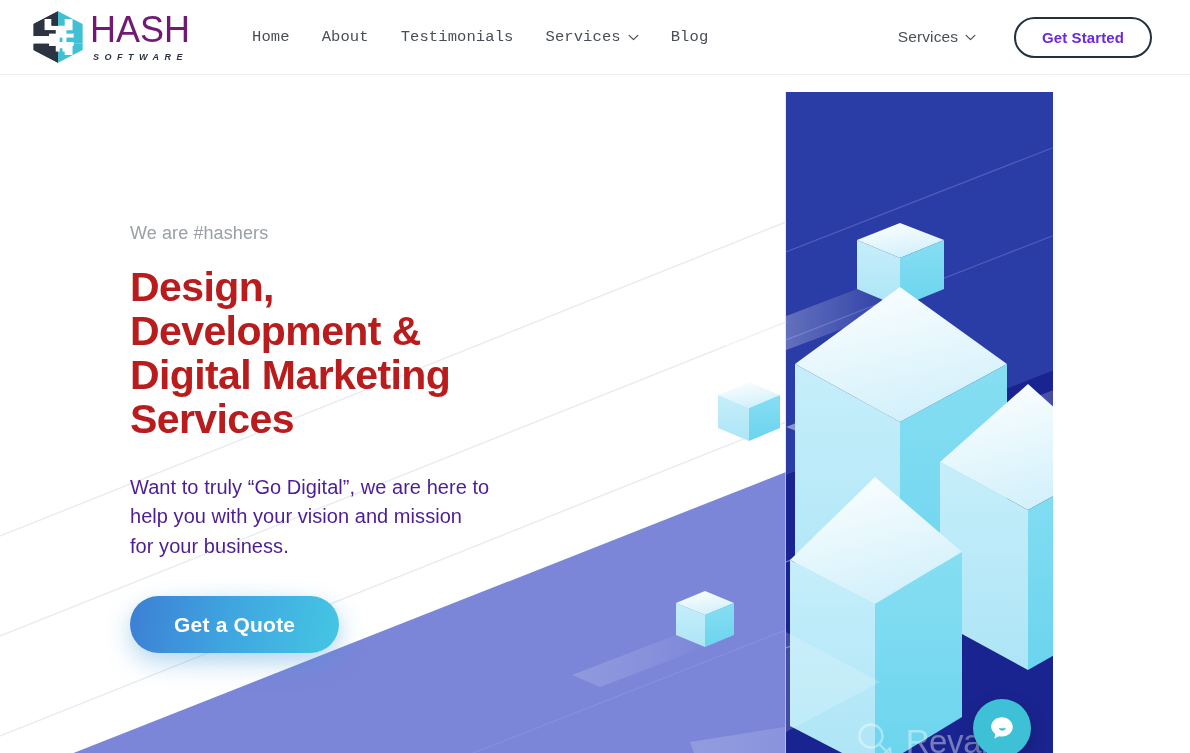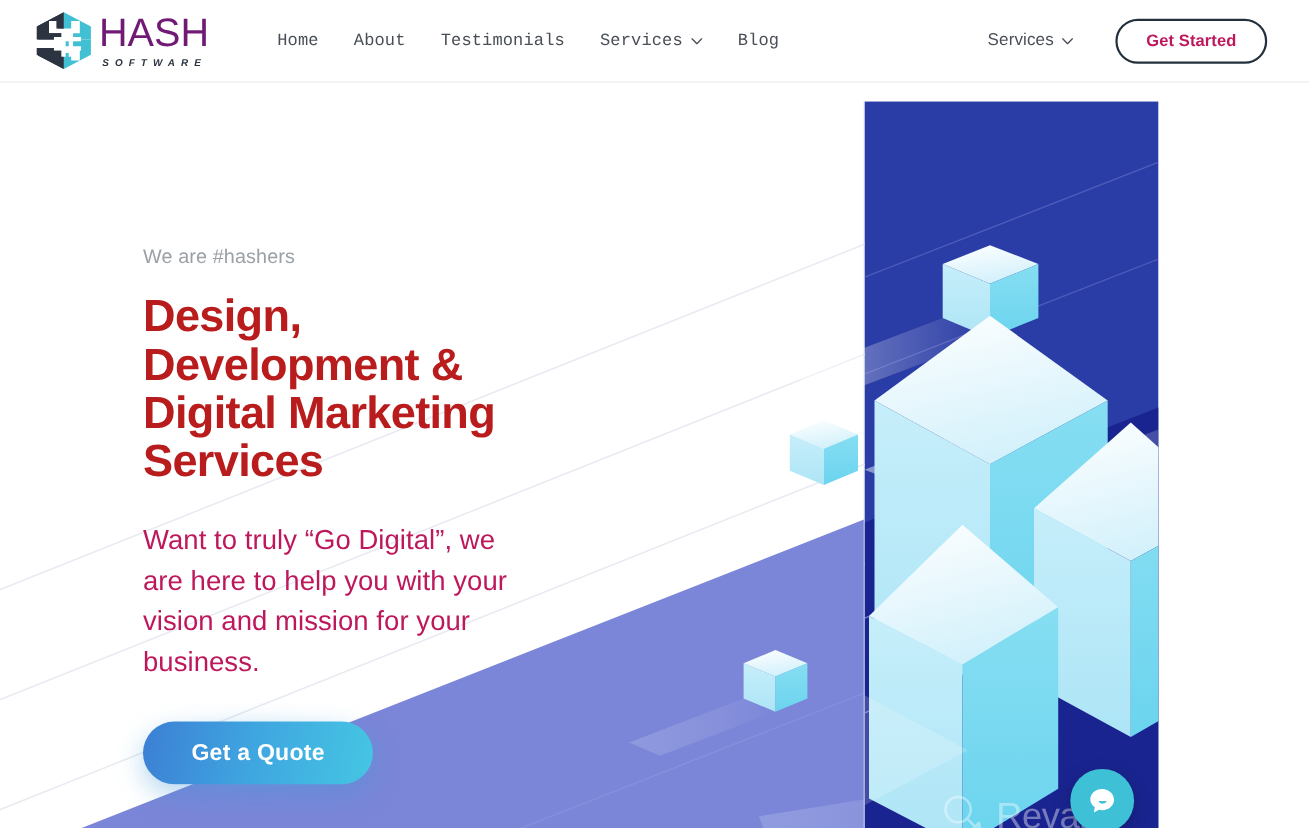--- a/index.html
+++ b/index.html
@@ -46,21 +46,21 @@
   }
   .chev { width: 11px; height: 7px; display:inline-block; }
 
   .header-right {
     margin-left: auto; margin-right: 38px;
     display: flex; align-items: center; gap: 22px;
   }
   .btn-outline {
     border: 2px solid #22313d; border-radius: 40px;
     padding: 11px 26px; font-size: 15px; font-weight: 700;
-    color: #be185d; background: transparent; cursor: pointer;
+    color: #6d28d9; background: transparent; cursor: pointer;
     line-height: 1; letter-spacing: .1px; white-space: nowrap;
     font-family: "Liberation Sans", sans-serif;
   }
 
   
   .hero { position:absolute; top:92px; left:0; width:1053px; height:678px; overflow:hidden;padding-left:26px; }
 
   .hero-art {
     position: absolute; top: 0; left: 0;
     width: 1190px; height: 678px;
@@ -74,21 +74,21 @@
   .eyebrow {
     font-size: 18px; color: #9aa0a6; letter-spacing: .1px;
     margin-bottom: 20px; line-height: 1.2;
   }
   .headline {
     font-size: 41px; font-weight: 700; color: #b91c1c;
     line-height: 1.08; letter-spacing: -.6px;
     max-width: 400px;
   }
   .subcopy {
-    margin-top: 31px; font-size: 25px; color: #be185d;
+    margin-top: 31px; font-size: 20px; color: #4c1d95;
     line-height: 1.49; max-width: 360px; letter-spacing: .05px;
   }
   .cta-wrap { margin-top: 34px; position: relative; display: inline-block; }
   .cta-glow {
     position: absolute; left: -14px; top: -8px;
     width: 244px; height: 76px; border-radius: 40px;
     background: radial-gradient(ellipse at center, rgba(86,190,230,.34) 0%, rgba(86,190,230,0) 70%);
     filter: blur(9px); z-index: 0;
   }
   .btn-quote {

